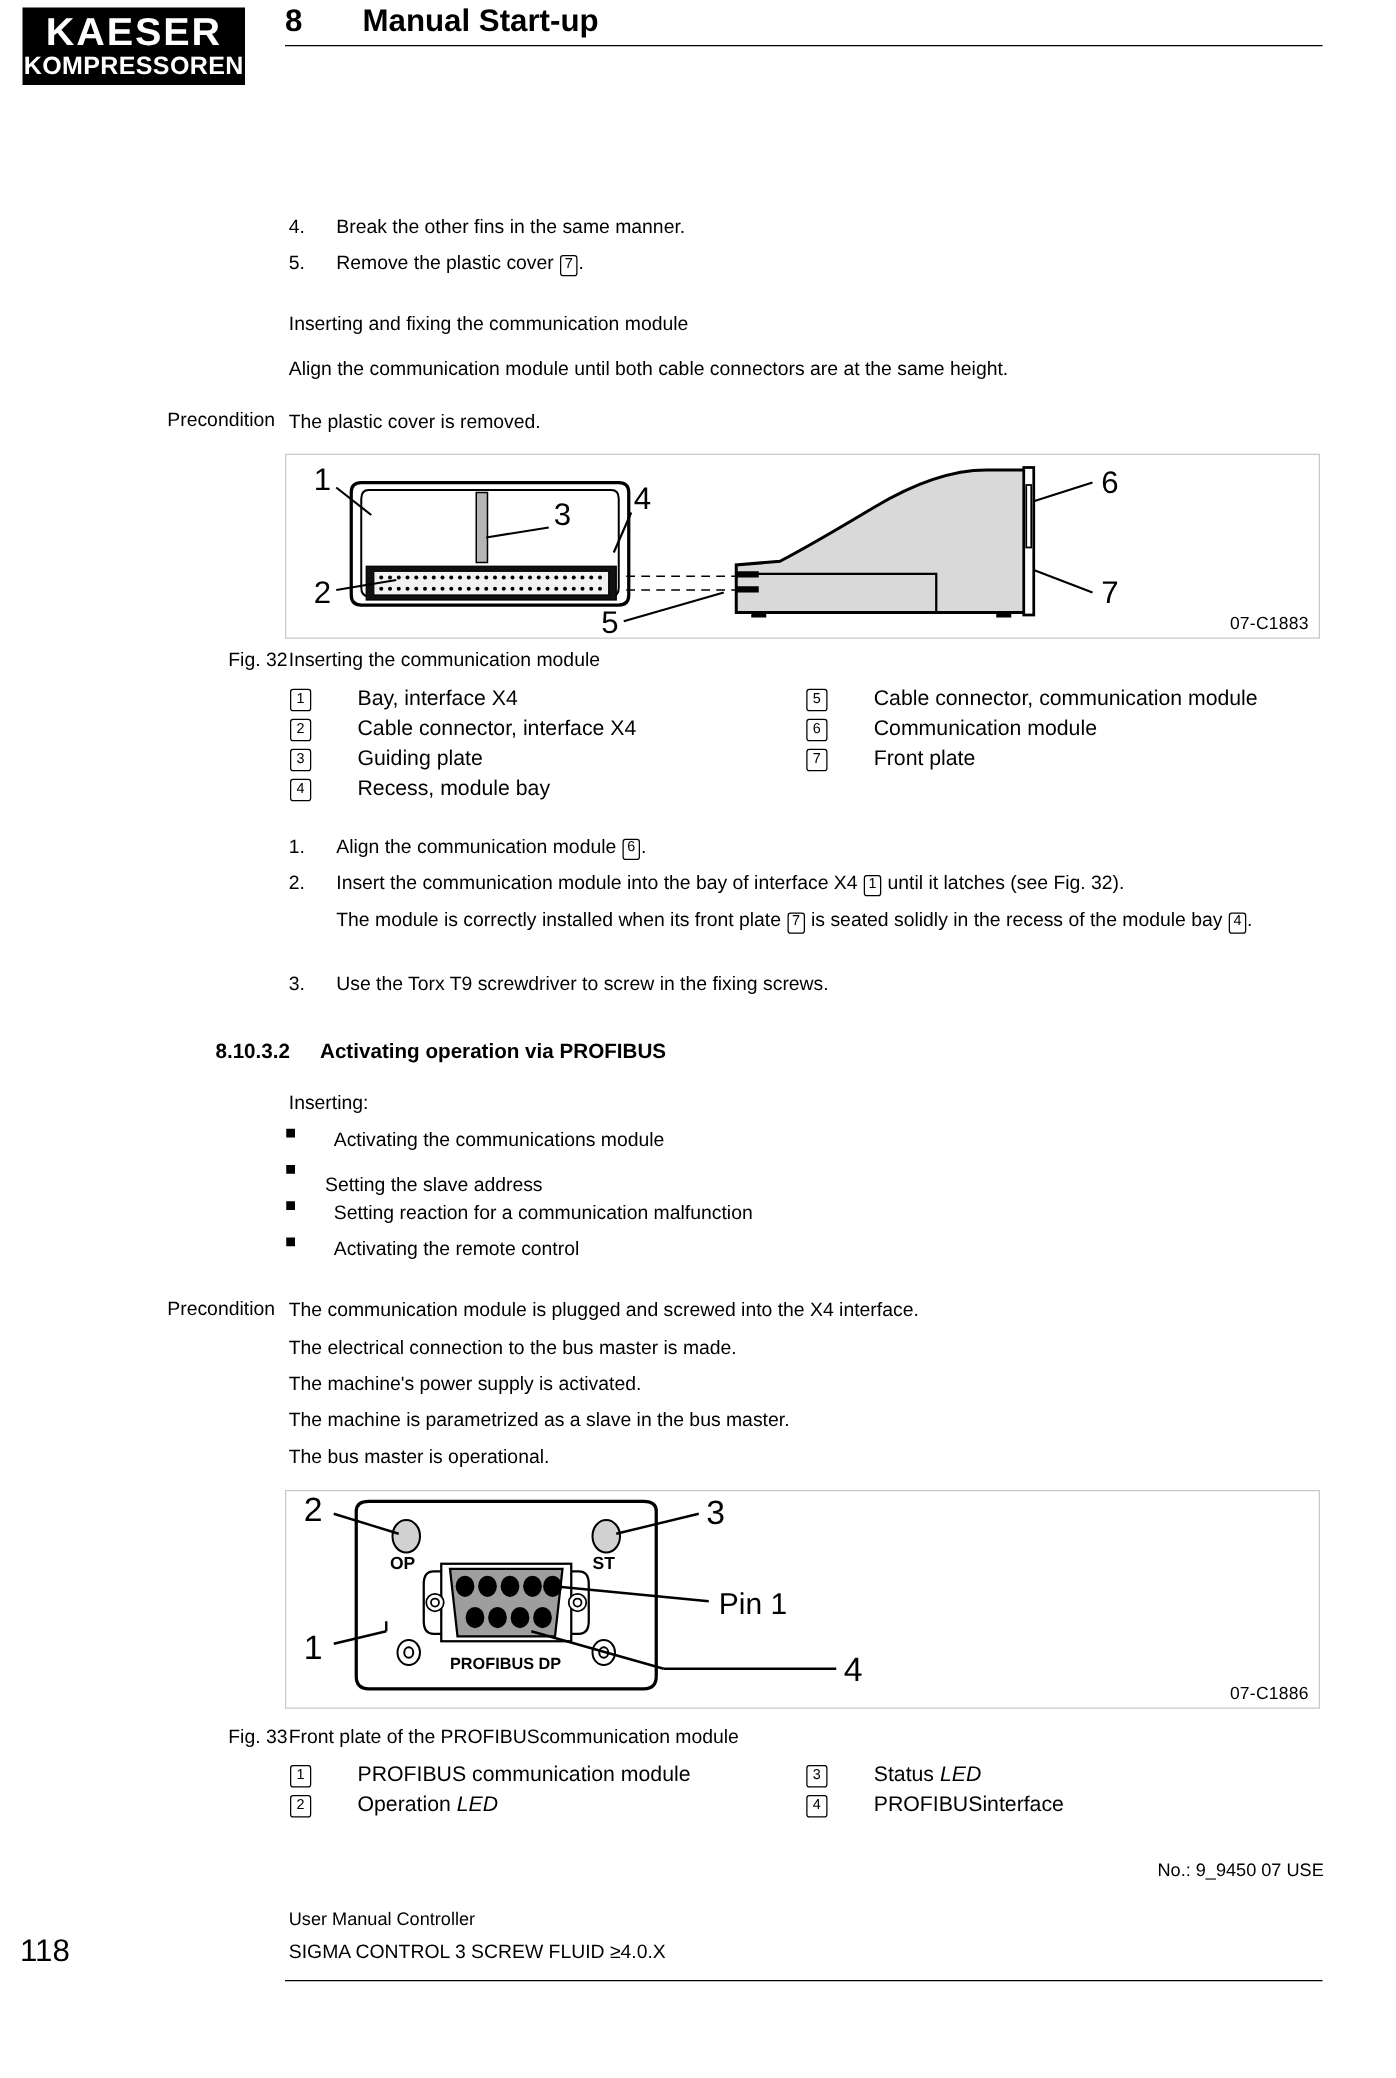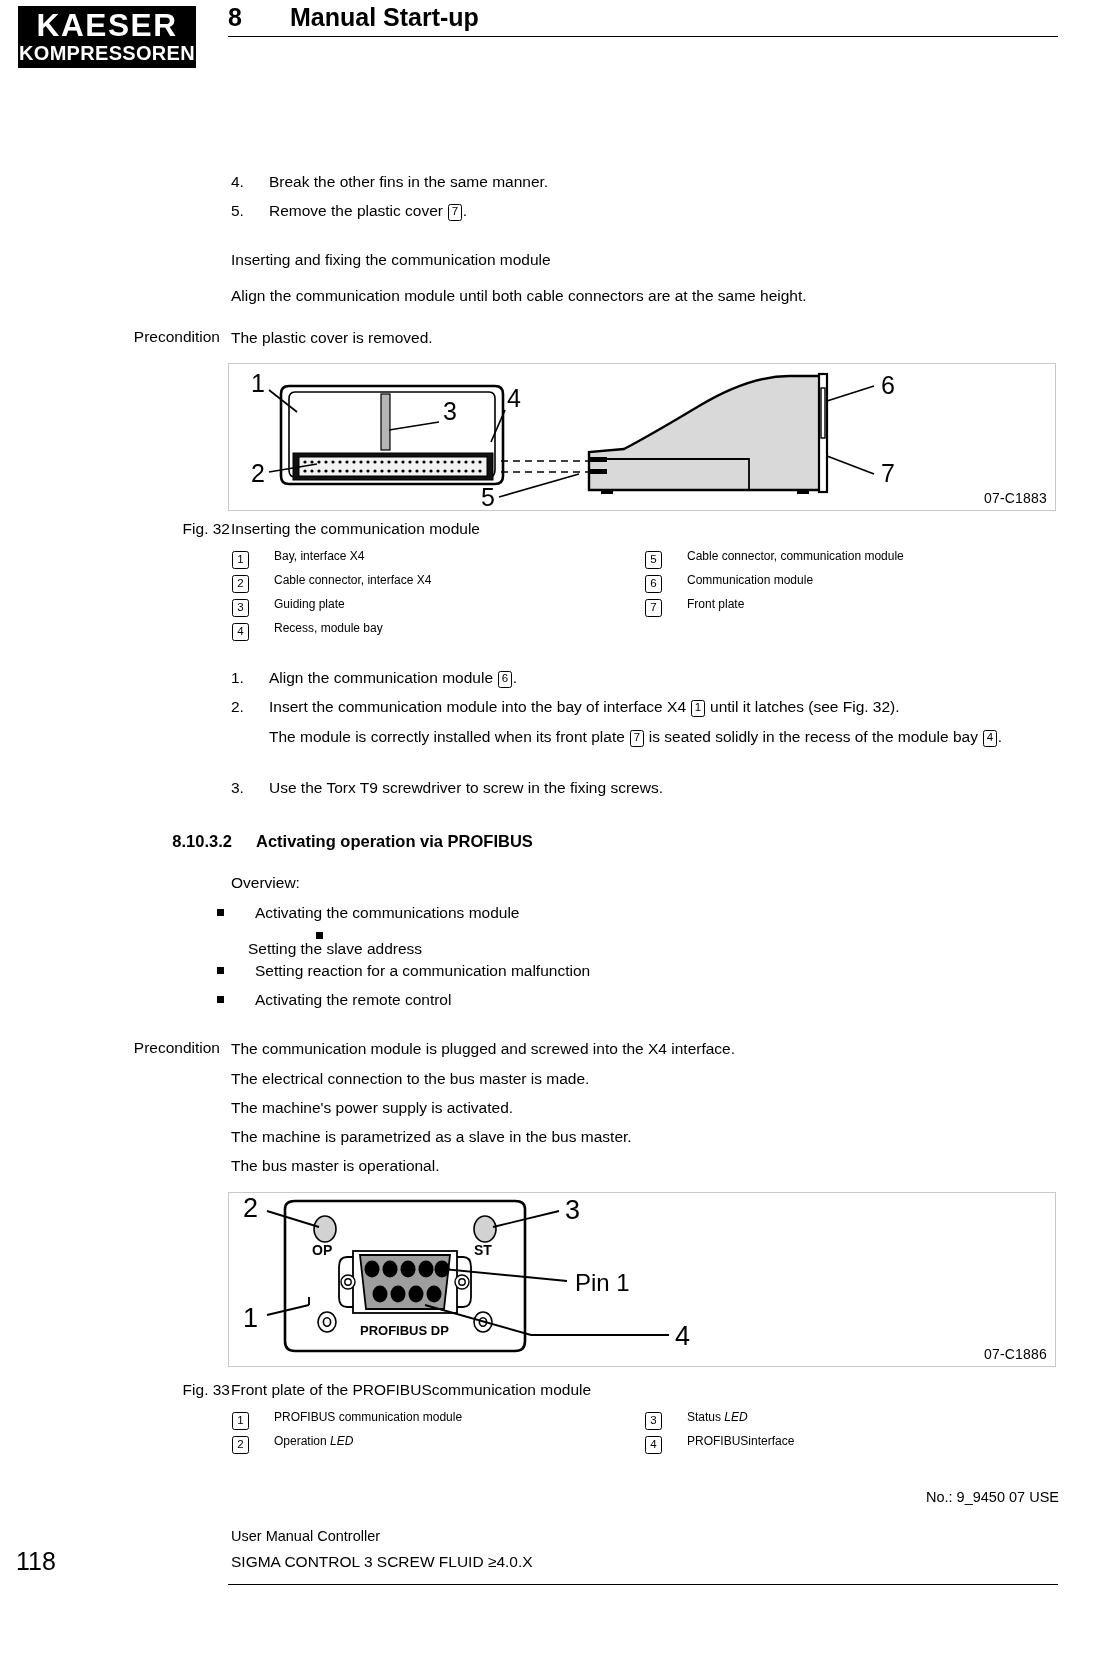--- a/index.html
+++ b/index.html
@@ -191,34 +191,34 @@
     font-size: 11.5px;
     line-height: 1;
     padding: 2px 3px 2.5px 3px;
     width: 9px;
     text-align: center;
     flex: 0 0 auto;
     position: relative;
     top: 2px;
   }
   .legend-text {
-    margin-left: 25px;
-    font-size: 12px;
+    margin-left: 37px;
+    font-size: 17px;
   }
   .legend-text i {
     font-style: italic;
   }
 
   
   .bullet-row {
     position: absolute;
-    left: 217px;
+    left: 229px;
     font-size: 15.5px;
     display: flex;
-    align-items: center;
+    align-items: flex-start;
   }
   .bullet-sq {
     width: 7px; height: 7px;
     background: #000;
     display: inline-block;
     flex: 0 0 7px;
     position: relative;
     top: -1px;
   }
   .bullet-txt {
@@ -462,21 +462,21 @@
 <div class="numlist-item" style="top:779px;">
   <span class="num">3.</span>
   <span class="txt">Use the Torx T9 screwdriver to screw in the fixing screws.</span>
 </div>
 
 <div class="subhead" style="left:60px; top:832px; width:1000px;">
   <span class="sh-num">8.10.3.2</span>
   <span class="sh-title">Activating operation via PROFIBUS</span>
 </div>
 
-<div class="content" style="top:873px;">Overview:</div>
+<div class="content" style="top:873px;">Inserting:</div>
 <div class="bullet-row" style="top:904px;">
   <span class="bullet-sq"></span>
   <span class="bullet-txt">Activating the communications module</span>
 </div>
 <div class="bullet-row" style="top:933px;flex-direction:column;">
   <span class="bullet-sq"></span>
   <span class="bullet-txt">Setting the slave address</span>
 </div>
 <div class="bullet-row" style="top:962px;">
   <span class="bullet-sq"></span>

